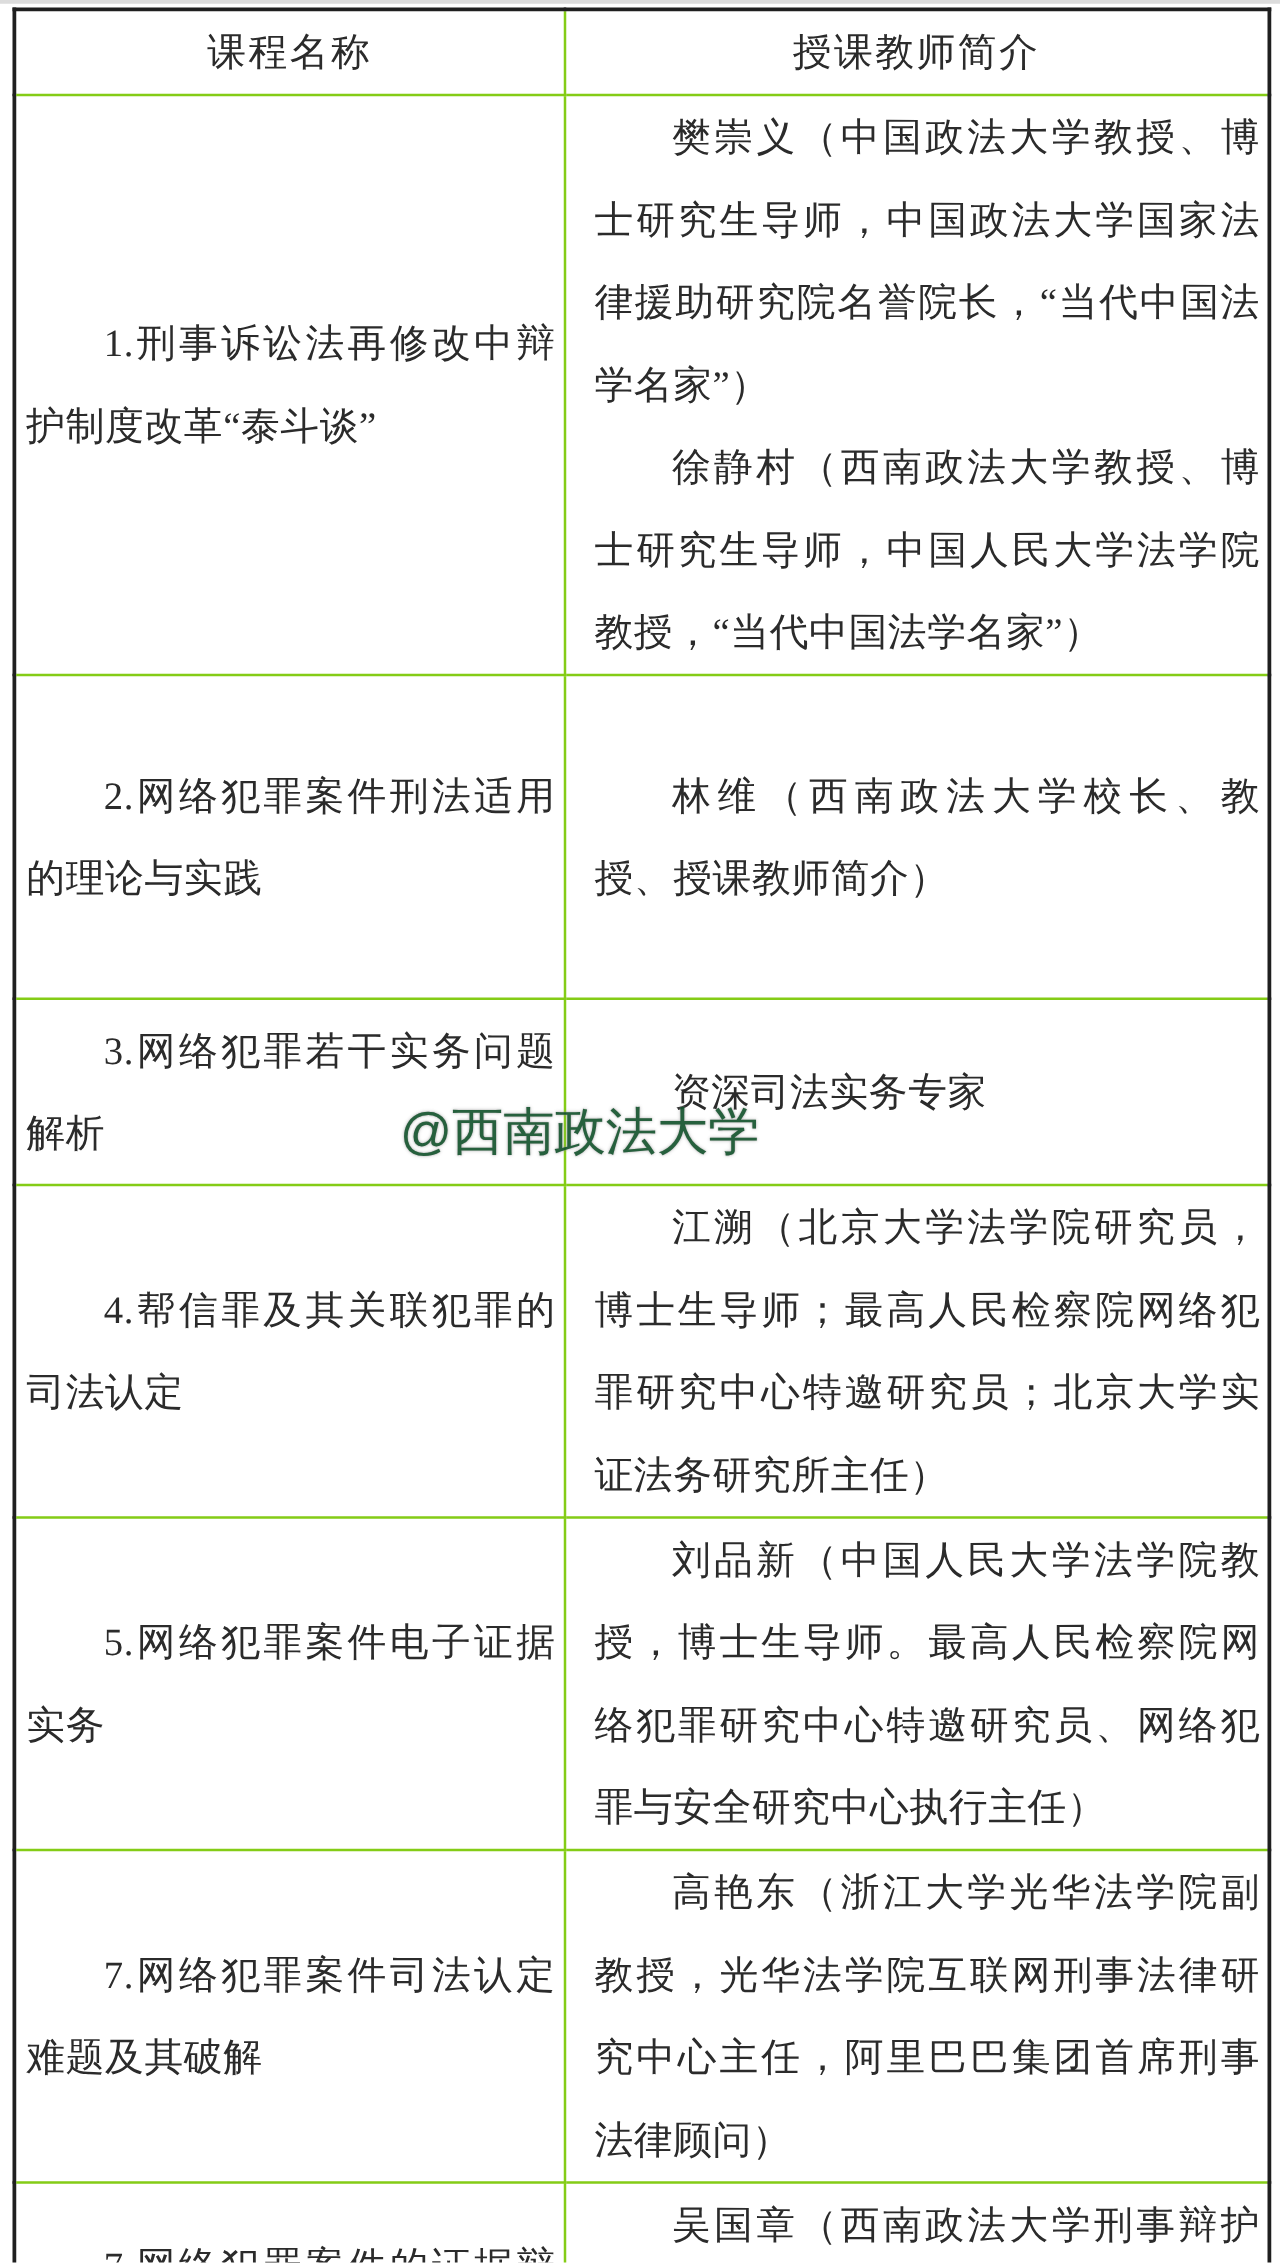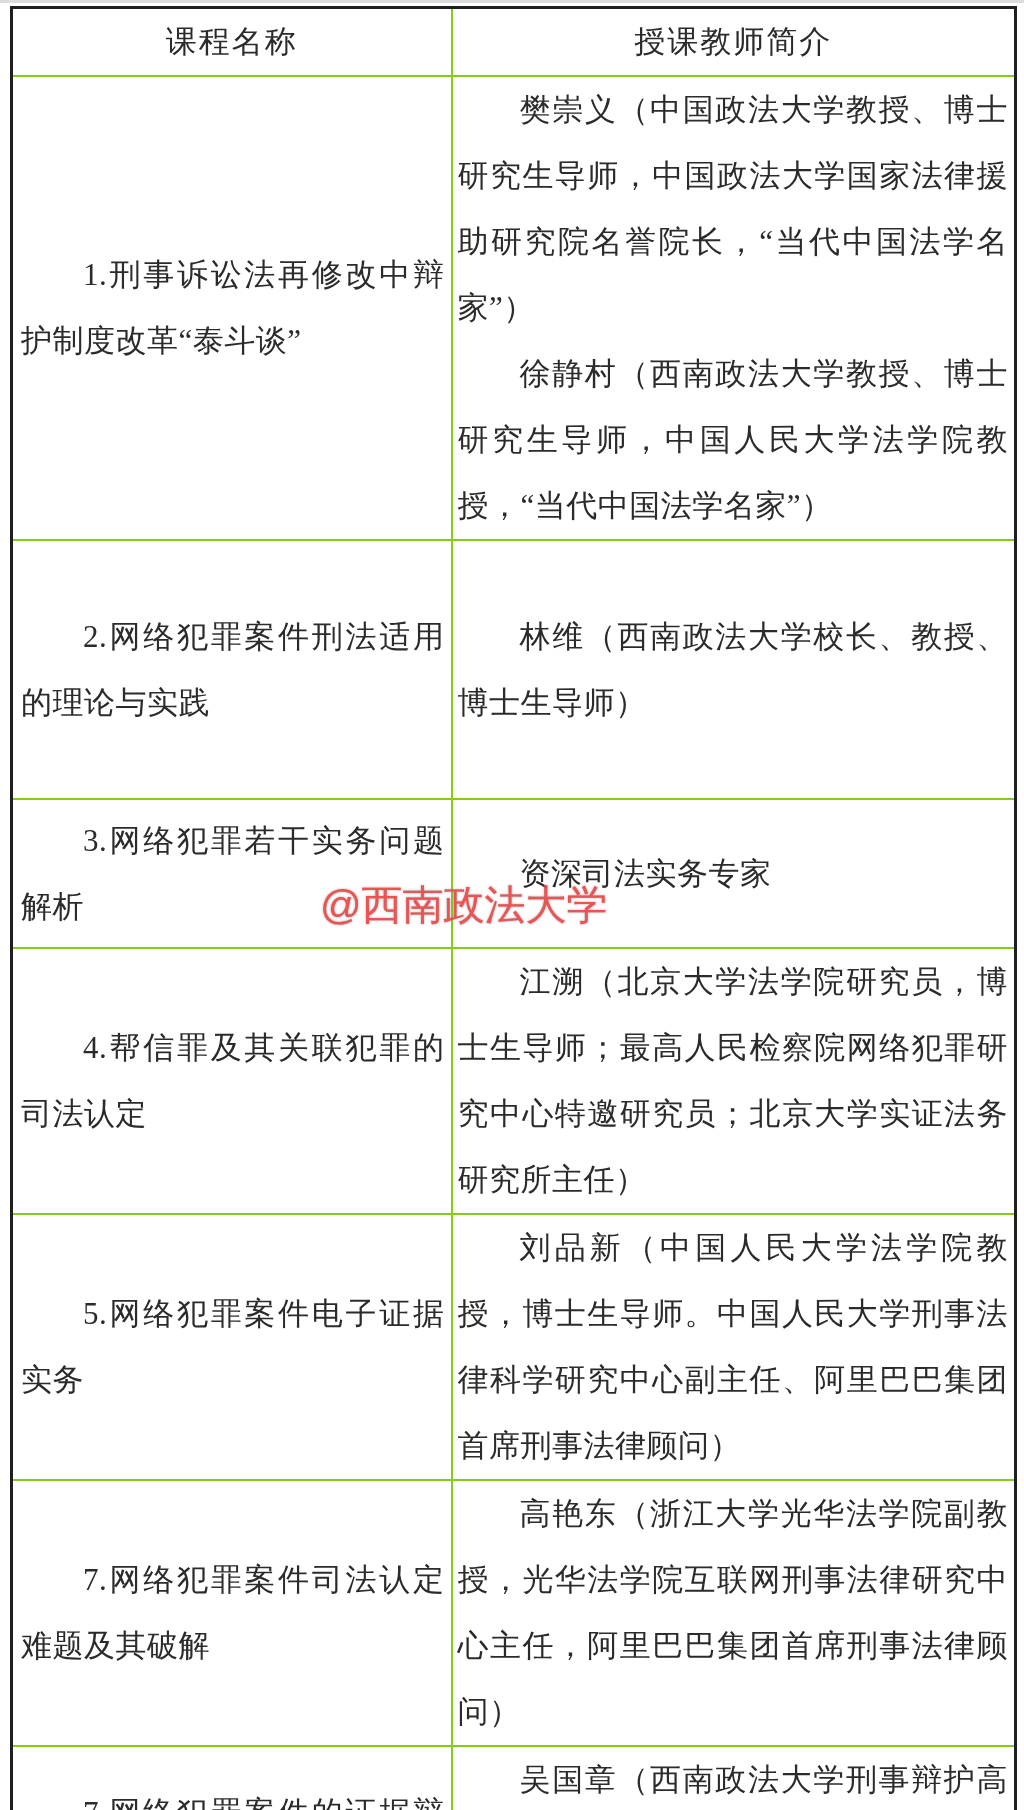--- a/index.html
+++ b/index.html
@@ -38,21 +38,21 @@
     border: 3px solid #1f1f1f;
   }
   th.hdr {
     height: 64px;
     font-size: 31px;
     font-weight: normal;
     text-align: center;
     letter-spacing: 2px;
   }
   td.cell-course { padding: 0 6px 0 8px; }
-  td.cell-teacher { padding: 0 6px 0 5px; }
+  td.cell-teacher { padding: 0 6px 0 23px; }
   p.para {
     margin: 0;
     font-size: 31px;
     line-height: 66px;
     text-indent: 2em;
     text-align: justify;
     letter-spacing: 0.5px;
   }
   tr.r1 td { height: 388px; }
   tr.r2 td { height: 257px; }
@@ -66,21 +66,21 @@
     left: 262px;
     top: 878px;
     display: flex;
     align-items: center;
     gap: 8px;
     pointer-events: none;
     opacity: 0.92;
   }
   .watermark .wm-text {
     font-size: 41px;
-    color: #ef4444;
+    color: #14532d;
     text-shadow: 0 0 3px rgba(150,150,150,0.65), 0 0 1px rgba(130,130,130,0.8);
     font-family: "Liberation Sans", sans-serif;
     white-space: nowrap;
   }
   .wm-icon svg { display: block; }
 </style>
 </head>
 <body>
 
 <div class="photo-edge"></div>
@@ -104,21 +104,21 @@
       <p class="para">樊崇义（中国政法大学教授、博士研究生导师，中国政法大学国家法律援助研究院名誉院长，“当代中国法学名家”）</p>
       <p class="para">徐静村（西南政法大学教授、博士研究生导师，中国人民大学法学院教授，“当代中国法学名家”）</p>
     </td>
   </tr>
 
   <tr class="r2">
     <td class="cell-course">
       <p class="para">2.网络犯罪案件刑法适用的理论与实践</p>
     </td>
     <td class="cell-teacher">
-      <p class="para">林维（西南政法大学校长、教授、博士生导师）</p>
+      <p class="para">林维（西南政法大学校长、教授、授课教师简介）</p>
     </td>
   </tr>
 
   <tr class="r3">
     <td class="cell-course">
       <p class="para">3.网络犯罪若干实务问题解析</p>
     </td>
     <td class="cell-teacher">
       <p class="para">资深司法实务专家</p>
     </td>
@@ -131,21 +131,21 @@
     <td class="cell-teacher">
       <p class="para">江溯（北京大学法学院研究员，博士生导师；最高人民检察院网络犯罪研究中心特邀研究员；北京大学实证法务研究所主任）</p>
     </td>
   </tr>
 
   <tr class="r5">
     <td class="cell-course">
       <p class="para">5.网络犯罪案件电子证据实务</p>
     </td>
     <td class="cell-teacher">
-      <p class="para">刘品新（中国人民大学法学院教授，博士生导师。中国人民大学刑事法律科学研究中心副主任、阿里巴巴集团首席刑事法律顾问）</p>
+      <p class="para">刘品新（中国人民大学法学院教授，博士生导师。最高人民检察院网络犯罪研究中心特邀研究员、网络犯罪与安全研究中心执行主任）</p>
     </td>
   </tr>
 
   <tr class="r6">
     <td class="cell-course">
       <p class="para">7.网络犯罪案件司法认定难题及其破解</p>
     </td>
     <td class="cell-teacher">
       <p class="para">高艳东（浙江大学光华法学院副教授，光华法学院互联网刑事法律研究中心主任，阿里巴巴集团首席刑事法律顾问）</p>
     </td>

